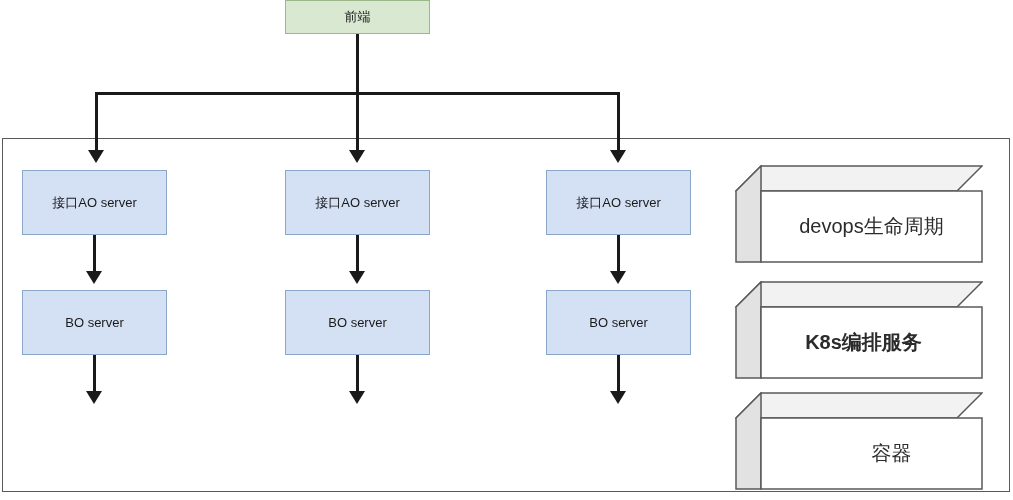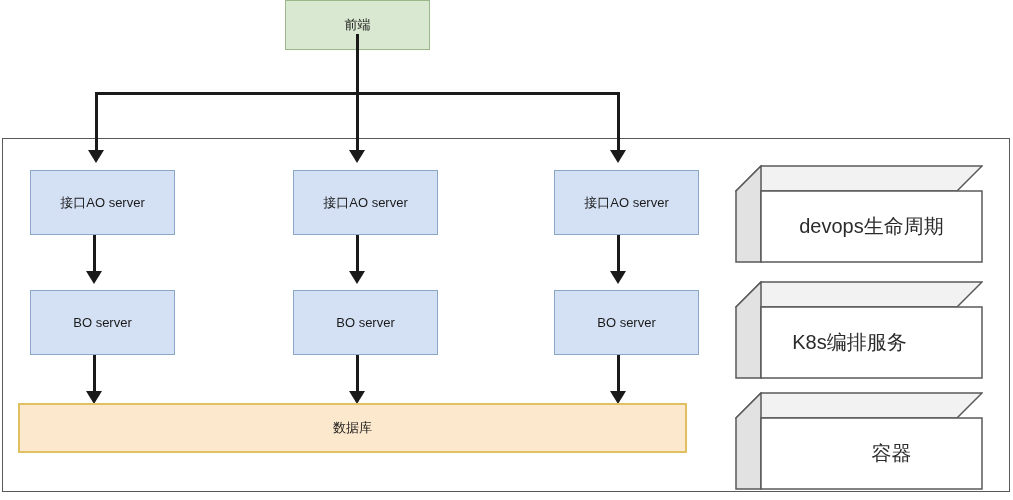--- a/index.html
+++ b/index.html
@@ -33,21 +33,20 @@
   .node-frontend {
     background: #d9e8d0;
     border: 1px solid #9cb88a;
     font-size: 13px;
   }
 
   .node-ao, .node-bo {
     background: #d4e1f5;
     border: 1px solid #8aa7c8;
     font-size: 13px;
-    margin-left: 8px;
   }
 
   .node-db {
     background: #fce8cd;
     border: 2px solid #e0c060;
     font-size: 13px;
   }
 
   
   .platform-container {
@@ -98,21 +97,21 @@
     white-space: nowrap;
   }
 </style>
 </head>
 <body>
 
 <div id="canvas">
 
   <div class="platform-container"></div>
 
-  <div class="node node-frontend" style="left:285px; top:0px; width:145px; height:50px;">
+  <div class="node node-frontend" style="left:285px; top:0px; width:145px; height:34px;">
     <span>前端</span>
   </div>
 
   <div class="vline" style="left:356px; top:34px; width:3px; height:60px;"></div>
 
   <div class="hline" style="left:95px; top:92px; width:525px; height:3px;"></div>
 
   <div class="vline" style="left:95px; top:92px; width:3px; height:60px;"></div>
   <div class="arrowhead" style="left:88px; top:150px;"></div>
 
@@ -148,40 +147,37 @@
     <span>接口AO server</span>
   </div>
   <div class="vline" style="left:617px; top:235px; width:3px; height:38px;"></div>
   <div class="arrowhead" style="left:610px; top:271px;"></div>
   <div class="node node-bo" style="left:546px; top:290px; width:145px; height:65px;">
     <span>BO server</span>
   </div>
   <div class="vline" style="left:617px; top:355px; width:3px; height:40px;"></div>
   <div class="arrowhead" style="left:610px; top:391px;"></div>
 
-  <div class="node node-db" style="left:18px; top:403px; width:669px; height:50px;">
-    <span>数据库</span>
-  </div>
 
   <div class="cube" style="left:735px; top:165px; width:248px; height:70px;">
     <svg width="248" height="98" viewBox="0 0 248 98">
       <polygon points="1,26 26,1 247,1 222,26" fill="#f2f2f2" stroke="#59595b" stroke-width="1.5"></polygon>
       <polygon points="1,26 1,97 26,97 26,1" fill="#e2e2e2" stroke="#59595b" stroke-width="1.5"></polygon>
       <rect x="26" y="26" width="221" height="71" fill="#ffffff" stroke="#59595b" stroke-width="1.5"></rect>
     </svg>
     <div class="cube-label" style="top:48px; left:26px; width:221px;">devops生命周期</div>
   </div>
 
   <div class="cube" style="left:735px; top:281px; width:248px; height:98px;">
     <svg width="248" height="98" viewBox="0 0 248 98">
       <polygon points="1,26 26,1 247,1 222,26" fill="#f2f2f2" stroke="#59595b" stroke-width="1.5"></polygon>
       <polygon points="1,26 1,97 26,97 26,1" fill="#e2e2e2" stroke="#59595b" stroke-width="1.5"></polygon>
       <rect x="26" y="26" width="221" height="71" fill="#ffffff" stroke="#59595b" stroke-width="1.5"></rect>
     </svg>
-    <div class="cube-label" style="top:48px; left:12px; width:205px;">K8s编排服务</div>
+    <div class="cube-label" style="top:48px; left:26px; width:205px;font-weight:bold;">K8s编排服务</div>
   </div>
 
   <div class="cube" style="left:735px; top:392px; width:248px; height:98px;">
     <svg width="248" height="98" viewBox="0 0 248 98">
       <polygon points="1,26 26,1 247,1 222,26" fill="#f2f2f2" stroke="#59595b" stroke-width="1.5"></polygon>
       <polygon points="1,26 1,97 26,97 26,1" fill="#e2e2e2" stroke="#59595b" stroke-width="1.5"></polygon>
       <rect x="26" y="26" width="221" height="71" fill="#ffffff" stroke="#59595b" stroke-width="1.5"></rect>
     </svg>
     <div class="cube-label" style="top:48px; left:26px; width:261px;">容器</div>
   </div>

